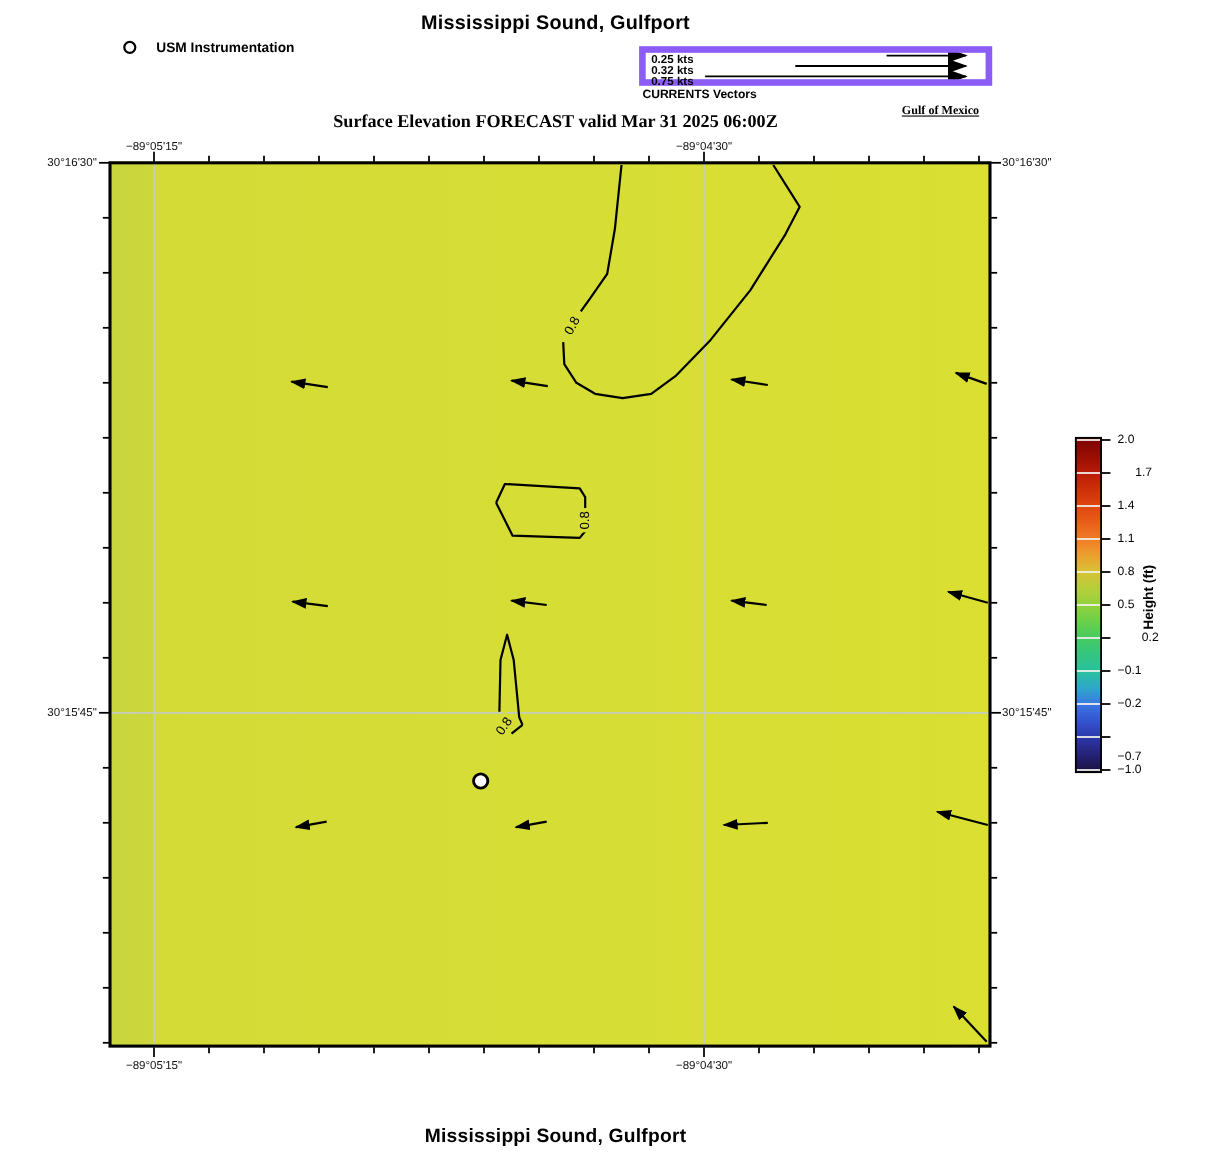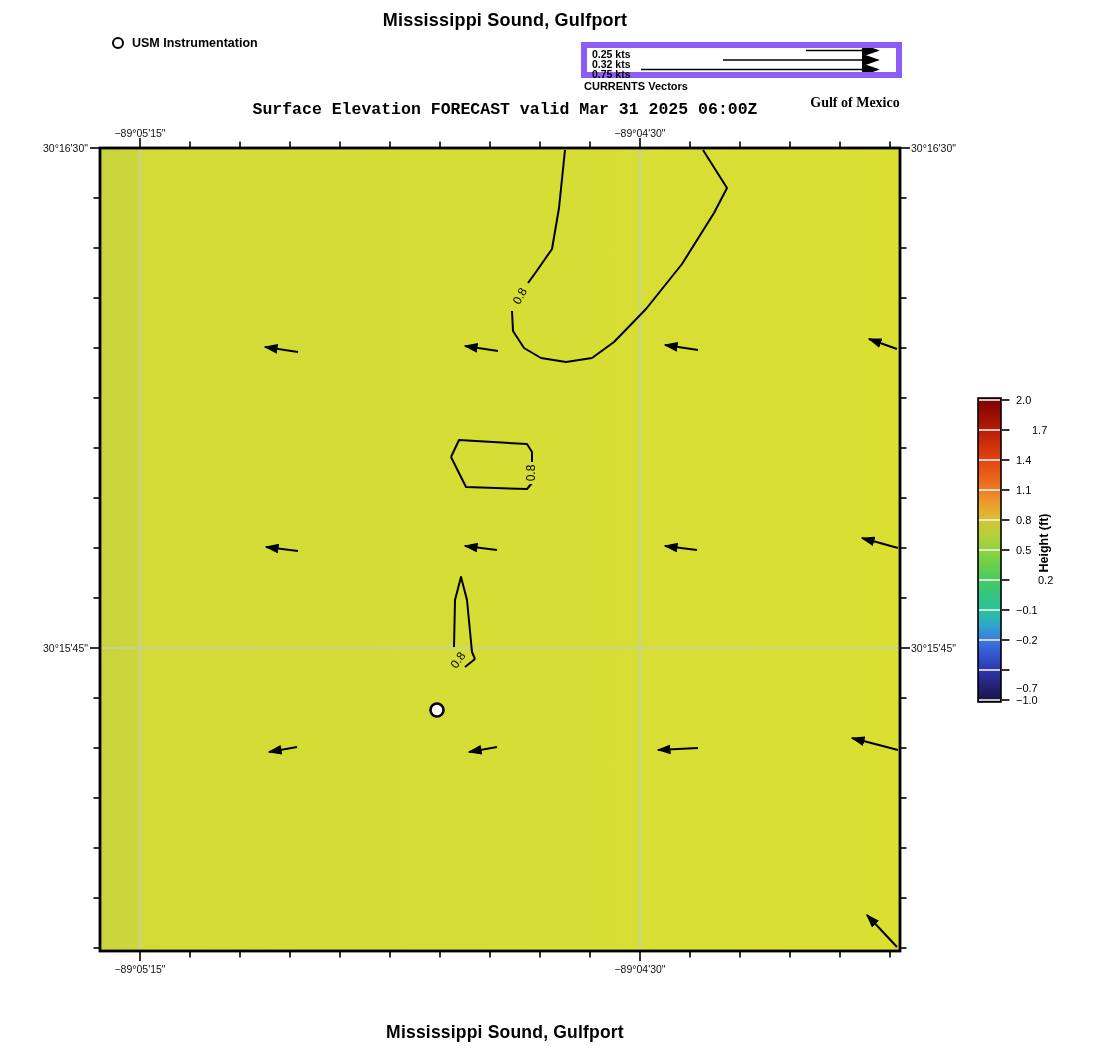--- a/index.html
+++ b/index.html
@@ -2,22 +2,22 @@
 <html><head>
 <meta charset="utf-8">
 <style>
   html,body{margin:0;padding:0;background:#fff;}
   #figure{position:relative;width:1100px;height:1050px;background:#fff;overflow:hidden;
           font-family:"Liberation Sans",sans-serif;color:#000;}
   .abs{position:absolute;}
   .title{font-weight:bold;font-size:18px;text-align:center;letter-spacing:.2px;}
   .serif{font-family:"Liberation Serif",serif;}
   .subtitle{font-weight:bold;font-size:16.5px;text-align:center;}
-  .gulf{font-weight:bold;font-size:14px;text-align:center;}
-  .station-legend{display:flex;align-items:center;gap:8px;}
+  .gulf{font-weight:bold;font-size:11px;text-align:center;text-decoration:underline;}
+  .station-legend{display:flex;align-items:center;gap:18px;}
   .circle-marker{display:inline-block;width:8px;height:8px;border:2.6px solid #000;
                  border-radius:50%;background:#fff;}
   .station-label{font-weight:bold;font-size:12.5px;}
   .legend-box{left:581px;top:42px;width:321px;height:36px;border:6px solid #8b5cf6;
               box-sizing:border-box;padding:2px 0 0 5px;}
   .kts-row{font-weight:bold;font-size:10.5px;line-height:9.8px;}
   .currents-caption{left:584px;top:80px;font-weight:bold;font-size:11px;}
   .axis-label{font-size:10.5px;color:#111;}
   .ax-center{width:100px;text-align:center;}
   .ax-right{width:72px;text-align:right;transform:translateY(-50%);}
@@ -210,21 +210,21 @@
   </div>
 
   <div class="abs legend-box">
     <div class="kts-row">0.25 kts</div>
     <div class="kts-row">0.32 kts</div>
     <div class="kts-row">0.75 kts</div>
   </div>
 
   <div class="abs currents-caption">CURRENTS Vectors</div>
 
-  <div class="abs subtitle serif" style="left:105px;top:100px;width:800px;font-family:Liberation Mono, monospace;">Surface Elevation FORECAST valid Mar 31 2025 06:00Z</div>
+  <div class="abs subtitle serif" style="left:105px;top:100px;width:800px;">Surface Elevation FORECAST valid Mar 31 2025 06:00Z</div>
 
   <div class="abs gulf serif" style="left:805px;top:95px;width:100px;">Gulf of Mexico</div>
 
   <div class="abs axis-label ax-center" style="left:90px;top:127px;">−89°05'15"</div>
   <div class="abs axis-label ax-center" style="left:590px;top:127px;">−89°04'30"</div>
   <div class="abs axis-label ax-center" style="left:90px;top:963px;">−89°05'15"</div>
   <div class="abs axis-label ax-center" style="left:590px;top:963px;">−89°04'30"</div>
 
   <div class="abs axis-label ax-right" style="left:16px;top:148px;">30°16'30"</div>
   <div class="abs axis-label ax-right" style="left:16px;top:648px;">30°15'45"</div>

